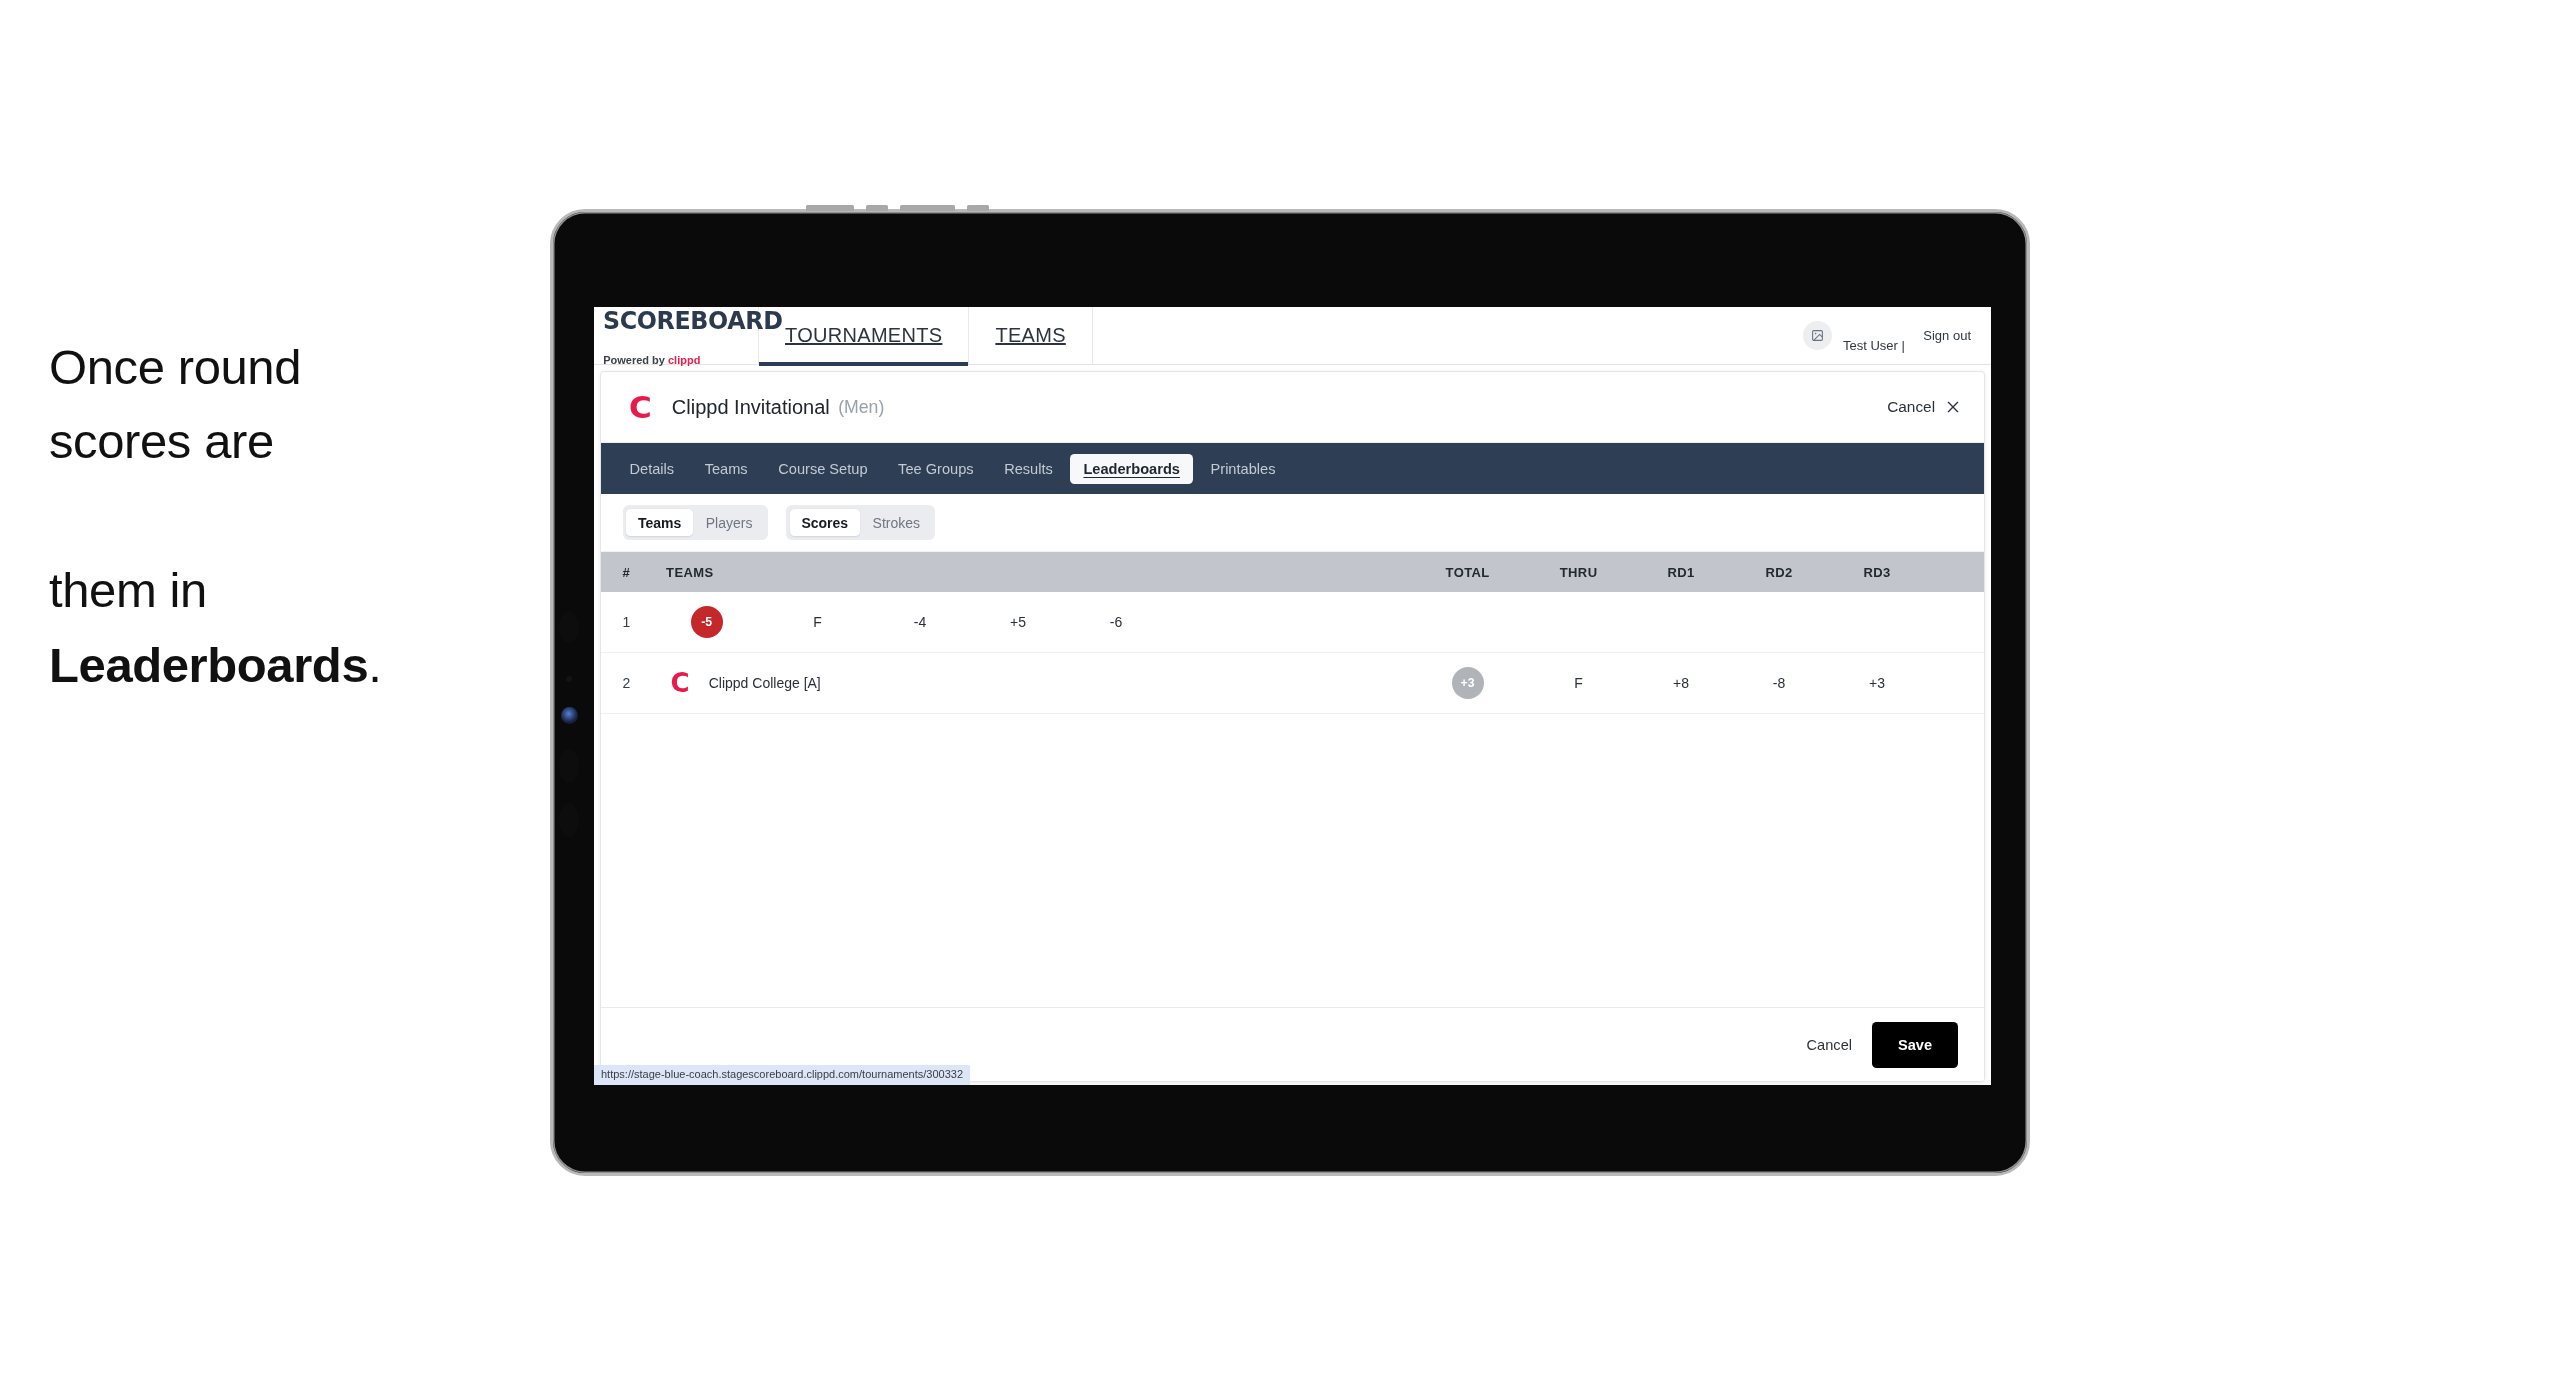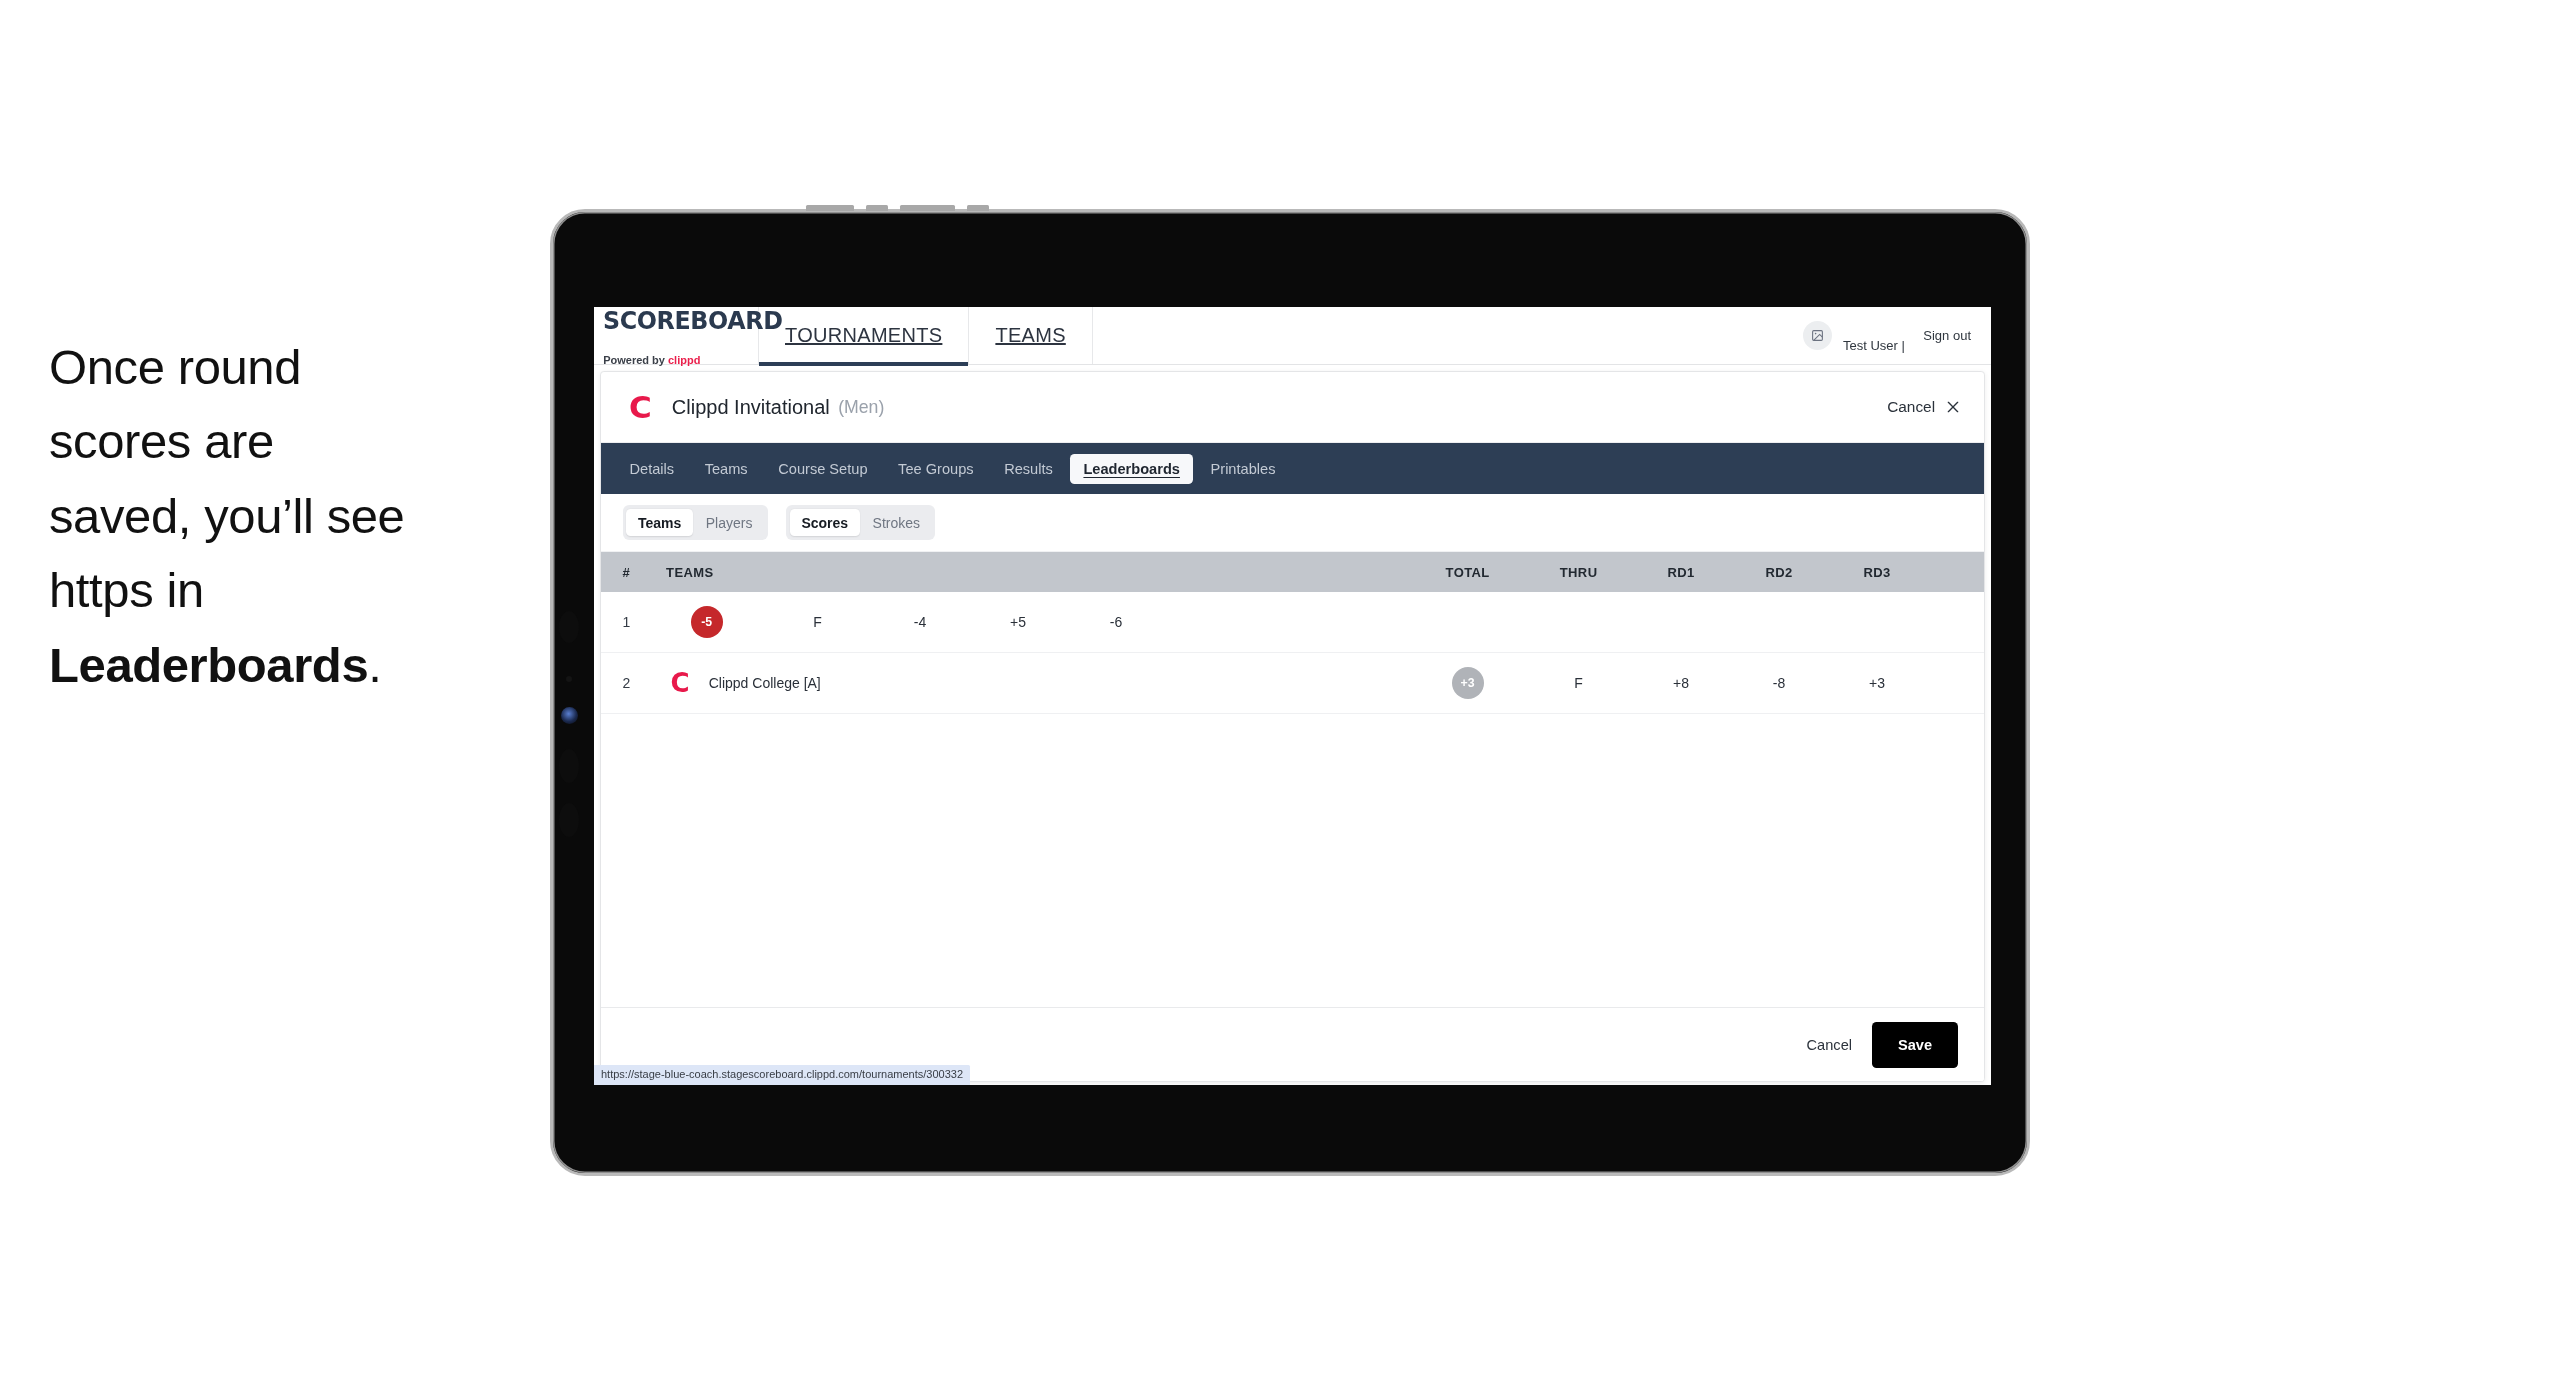--- a/index.html
+++ b/index.html
@@ -303,22 +303,22 @@
     white-space: nowrap;
     border-top-right-radius: 1.5px;
   }
 </style>
 </head>
 <body>
 
 <div id="caption">
   <span>Once round</span><br>
   <span>scores are</span><br>
-  <span>saved, you’ll see</span><br>
-  <span>https in</span>
+  <br>
+  <span>them in</span>
   <span class="bold">Leaderboards</span><span>.</span>
 </div>
 
 <div id="tablet">
   <div class="top-btn tb1"></div>
   <div class="top-btn tb2"></div>
   <div class="top-btn tb3"></div>
   <div class="top-btn tb4"></div>
 
   <div class="side-btn sb1"></div>

